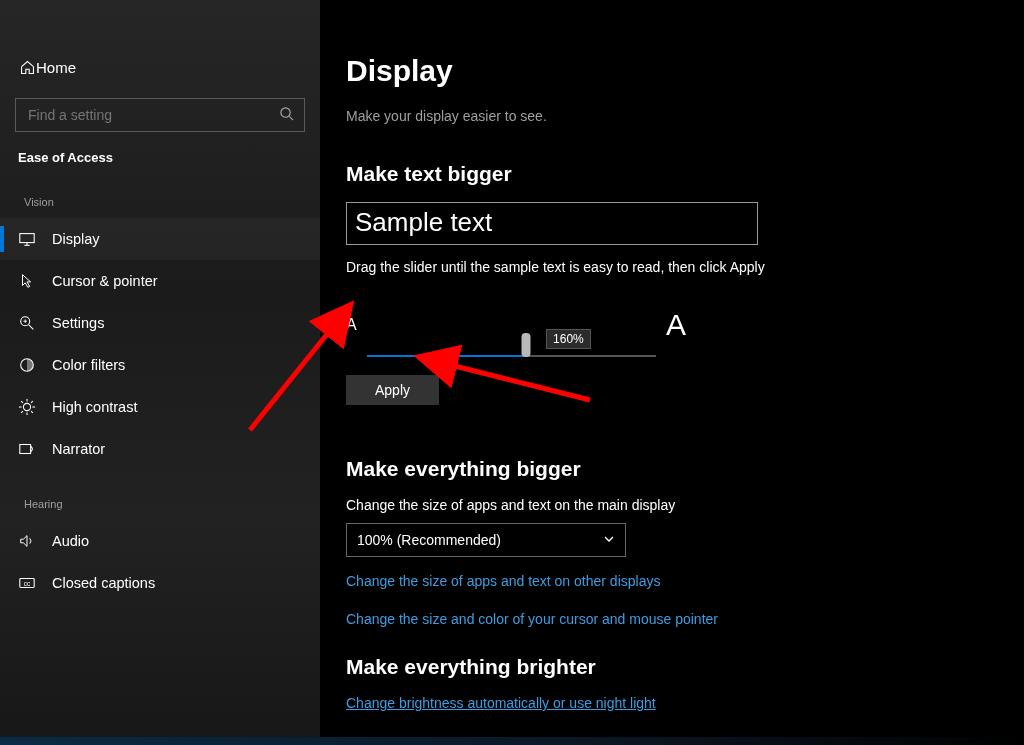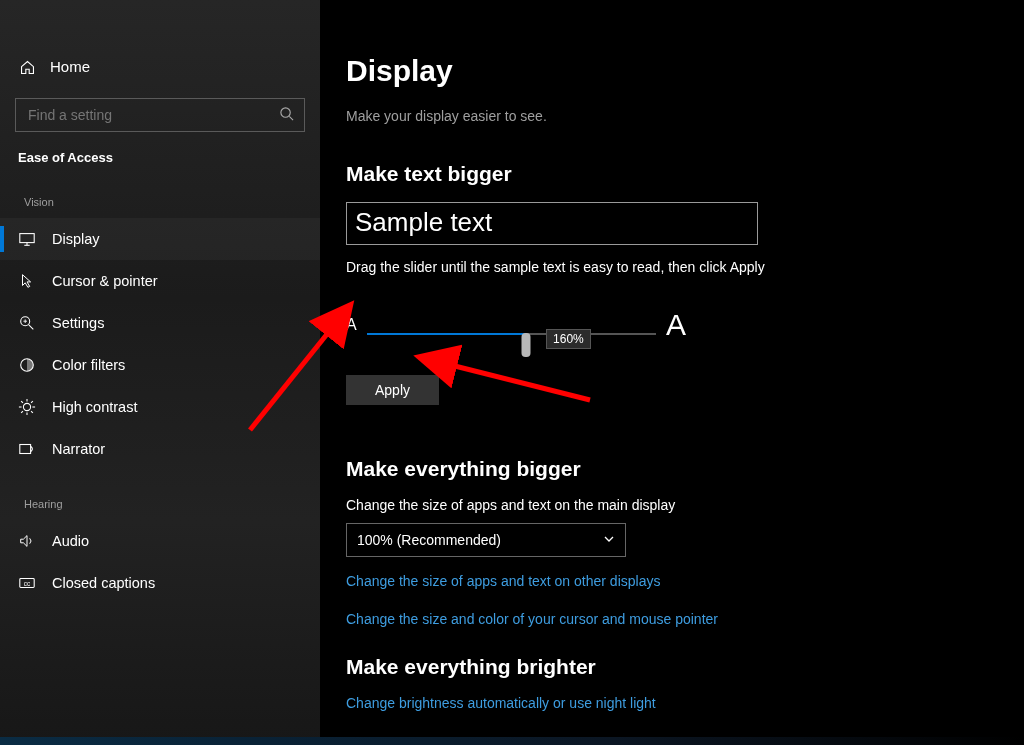--- a/index.html
+++ b/index.html
@@ -39,21 +39,21 @@
     width:46px;height:32px;display:flex;align-items:center;justify-content:center;
     cursor:pointer;
   }
   
   .sidebar {
     position:absolute;top:0;left:0;bottom:0;width:320px;
     background:linear-gradient(180deg,#262626 0%,#1b1b1b 40%,#222 70%,#171717 100%);
     padding-top:48px;
   }
   .sidebar .home {
-    display:flex;align-items:flex-start;gap:14px;
+    display:flex;align-items:center;
     padding:10px 18px;font-size:15px;cursor:pointer;
   }
   .search {
     margin:12px 15px 18px 15px;height:34px;
     border:1px solid var(--search-border);
     display:flex;align-items:center;padding:0 10px;
   }
   .search input {
     flex:1;background:transparent;border:none;outline:none;
     color:var(--text);font-size:14px;
@@ -92,21 +92,21 @@
     border:1px solid #9a9a9a;width:412px;padding:4px 8px 6px 8px;
     font-size:26px;margin-bottom:14px;
   }
   .slider-caption {font-size:14px;color:var(--text);margin-bottom:18px;}
   .slider-row {
     display:flex;align-items:center;gap:10px;width:340px;margin-bottom:18px;
   }
   .slider-row .a-small {font-size:16px;}
   .slider-row .a-big {font-size:30px;}
   .slider {
-    position:relative;flex:1;height:24px;display:flex;align-items:flex-start;margin-top:40px;
+    position:relative;flex:1;height:24px;display:flex;align-items:flex-end;margin-top:40px;
   }
   .track {height:2px;background:#555;width:100%;position:relative;}
   .track-fill {position:absolute;left:0;top:0;height:2px;background:var(--accent);width:55%;}
   .thumb {
     position:absolute;left:55%;transform:translateX(-50%);
     width:9px;height:24px;background:#b8b8b8;border-radius:4px;
   }
   .tooltip {
     position:absolute;left:62%;top:-4px;
     background:#2b2b2b;border:1px solid #555;font-size:12px;
@@ -117,21 +117,21 @@
     padding:7px 29px;font-size:14px;cursor:pointer;
   }
   .spacer {height:52px;}
   .desc {font-size:14px;color:var(--text);margin-bottom:10px;}
   .combo {
     width:280px;height:34px;border:1px solid #666;
     display:flex;align-items:center;justify-content:space-between;
     padding:0 10px;font-size:14px;cursor:pointer;margin-bottom:16px;
   }
   .link {color:var(--link);font-size:14px;margin-bottom:22px;display:block;cursor:pointer;}
-  .link2 {margin-top:18px;}
+  .link2 {margin-top:18px;text-decoration:underline;}
   
   .arrow-svg {position:absolute;pointer-events:none;}
   
   .taskbar {
     position:absolute;left:0;right:0;bottom:0;height:8px;
     background:linear-gradient(90deg,#0a2c44 0%,#092236 25%,#0b1623 60%,#000 100%);
   }
 </style>
 </head>
 <body>

